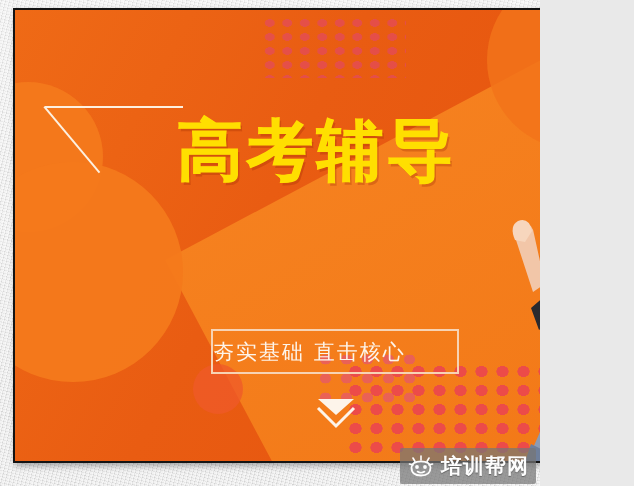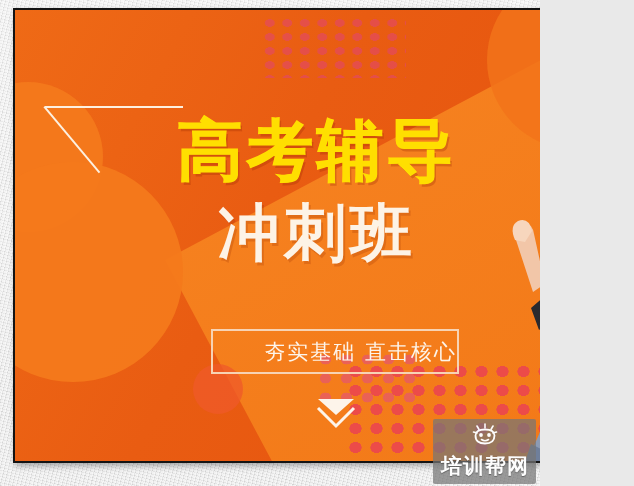--- a/index.html
+++ b/index.html
@@ -103,41 +103,40 @@
     font-size:62px;line-height:1;font-weight:bold;letter-spacing:4px;
     color:#fdf3e6;
     text-shadow:2px 3px 0 rgba(150,40,0,.22);
     font-family:"DejaVu Sans","Liberation Sans",sans-serif;
   }
 
   
   #tagline-box{
     position:absolute;left:196px;top:319px;width:248px;height:45px;
     border:2px solid #f7d3b4;box-sizing:border-box;z-index:6;
-    display:flex;align-items:center;justify-content:flex-end;
+    display:flex;align-items:center;justify-content:flex-start;
   }
   #tagline-text{
     color:#fdf4ea;font-size:21px;letter-spacing:2px;font-weight:normal;
     font-family:"DejaVu Sans","Liberation Sans",sans-serif;
   }
 
   
   #arrow-down{position:absolute;left:299px;top:385px;z-index:7;width:44px;height:38px;}
 
   
   #athlete{position:absolute;left:470px;top:190px;width:170px;height:272px;z-index:5;}
 
   
   #watermark{
     position:absolute;right:4px;bottom:2px;z-index:40;
     display:flex;align-items:center;gap:7px;
     padding:4px 7px 4px 8px;
     background:rgba(118,118,118,.72);
     border-radius:2px;
-    flex-direction:column;
   }
   #watermark .wm-text{
     color:#fdfdfd;font-size:21px;letter-spacing:1px;font-weight:bold;
     font-family:"DejaVu Sans","Liberation Sans",sans-serif;
     text-shadow:0 1px 1px rgba(0,0,0,.35);
   }
 </style>
 </head>
 <body>
 
@@ -161,21 +160,20 @@
         <div class="br-line h"></div>
         <div class="br-line d"></div>
       </div>
       <div class="bracket bracket-right">
         
         
       </div>
 
       <div id="headline-wrap">
         <div id="title-main">高考辅导</div>
-        <div id="title-sub">冲刺班</div>
       </div>
 
       <div id="tagline-box">
         <span id="tagline-text">夯实基础 直击核心</span>
       </div>
 
       <svg id="arrow-down" viewBox="0 0 44 38">
         <polygon points="4,4 40,4 22,20" fill="#fdf4ea"></polygon>
         <polyline points="4,13 22,31 40,13" fill="none" stroke="#fdf4ea" stroke-width="3"></polyline>
       </svg>

